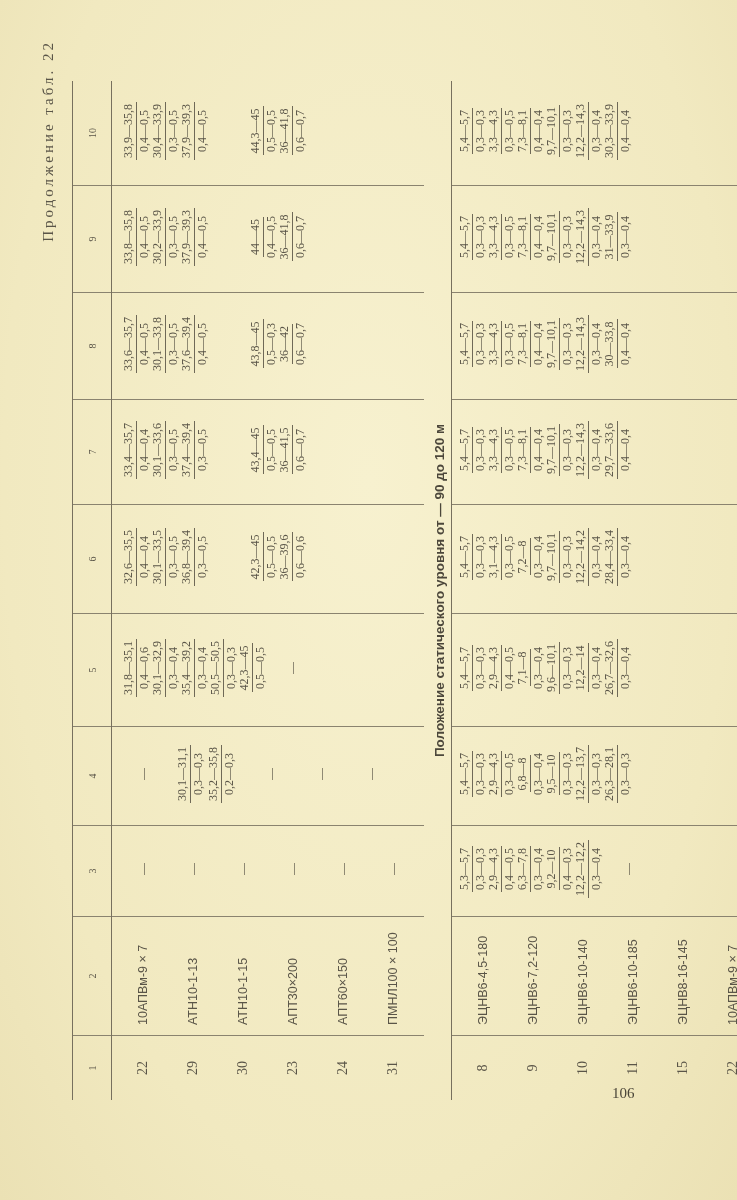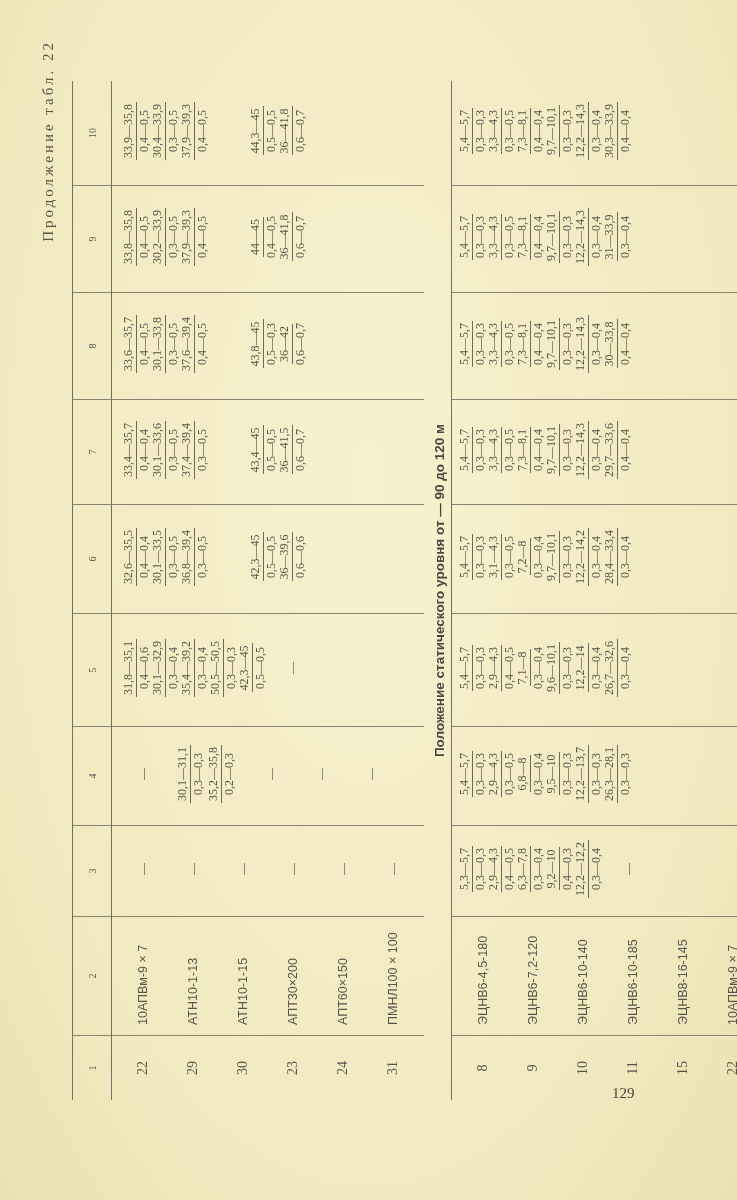--- a/index.html
+++ b/index.html
@@ -526,13 +526,13 @@
                 <span class="top">30,3—33,9</span>
                 <span class="bot">0,4—0,4</span>
               </div>
           </div>
         </td>
       </tr>
     </tbody>
   </table>
 </div>
 
-<div class="page-num">129</div>
+<div class="page-num">106</div>
 
 </body></html>

